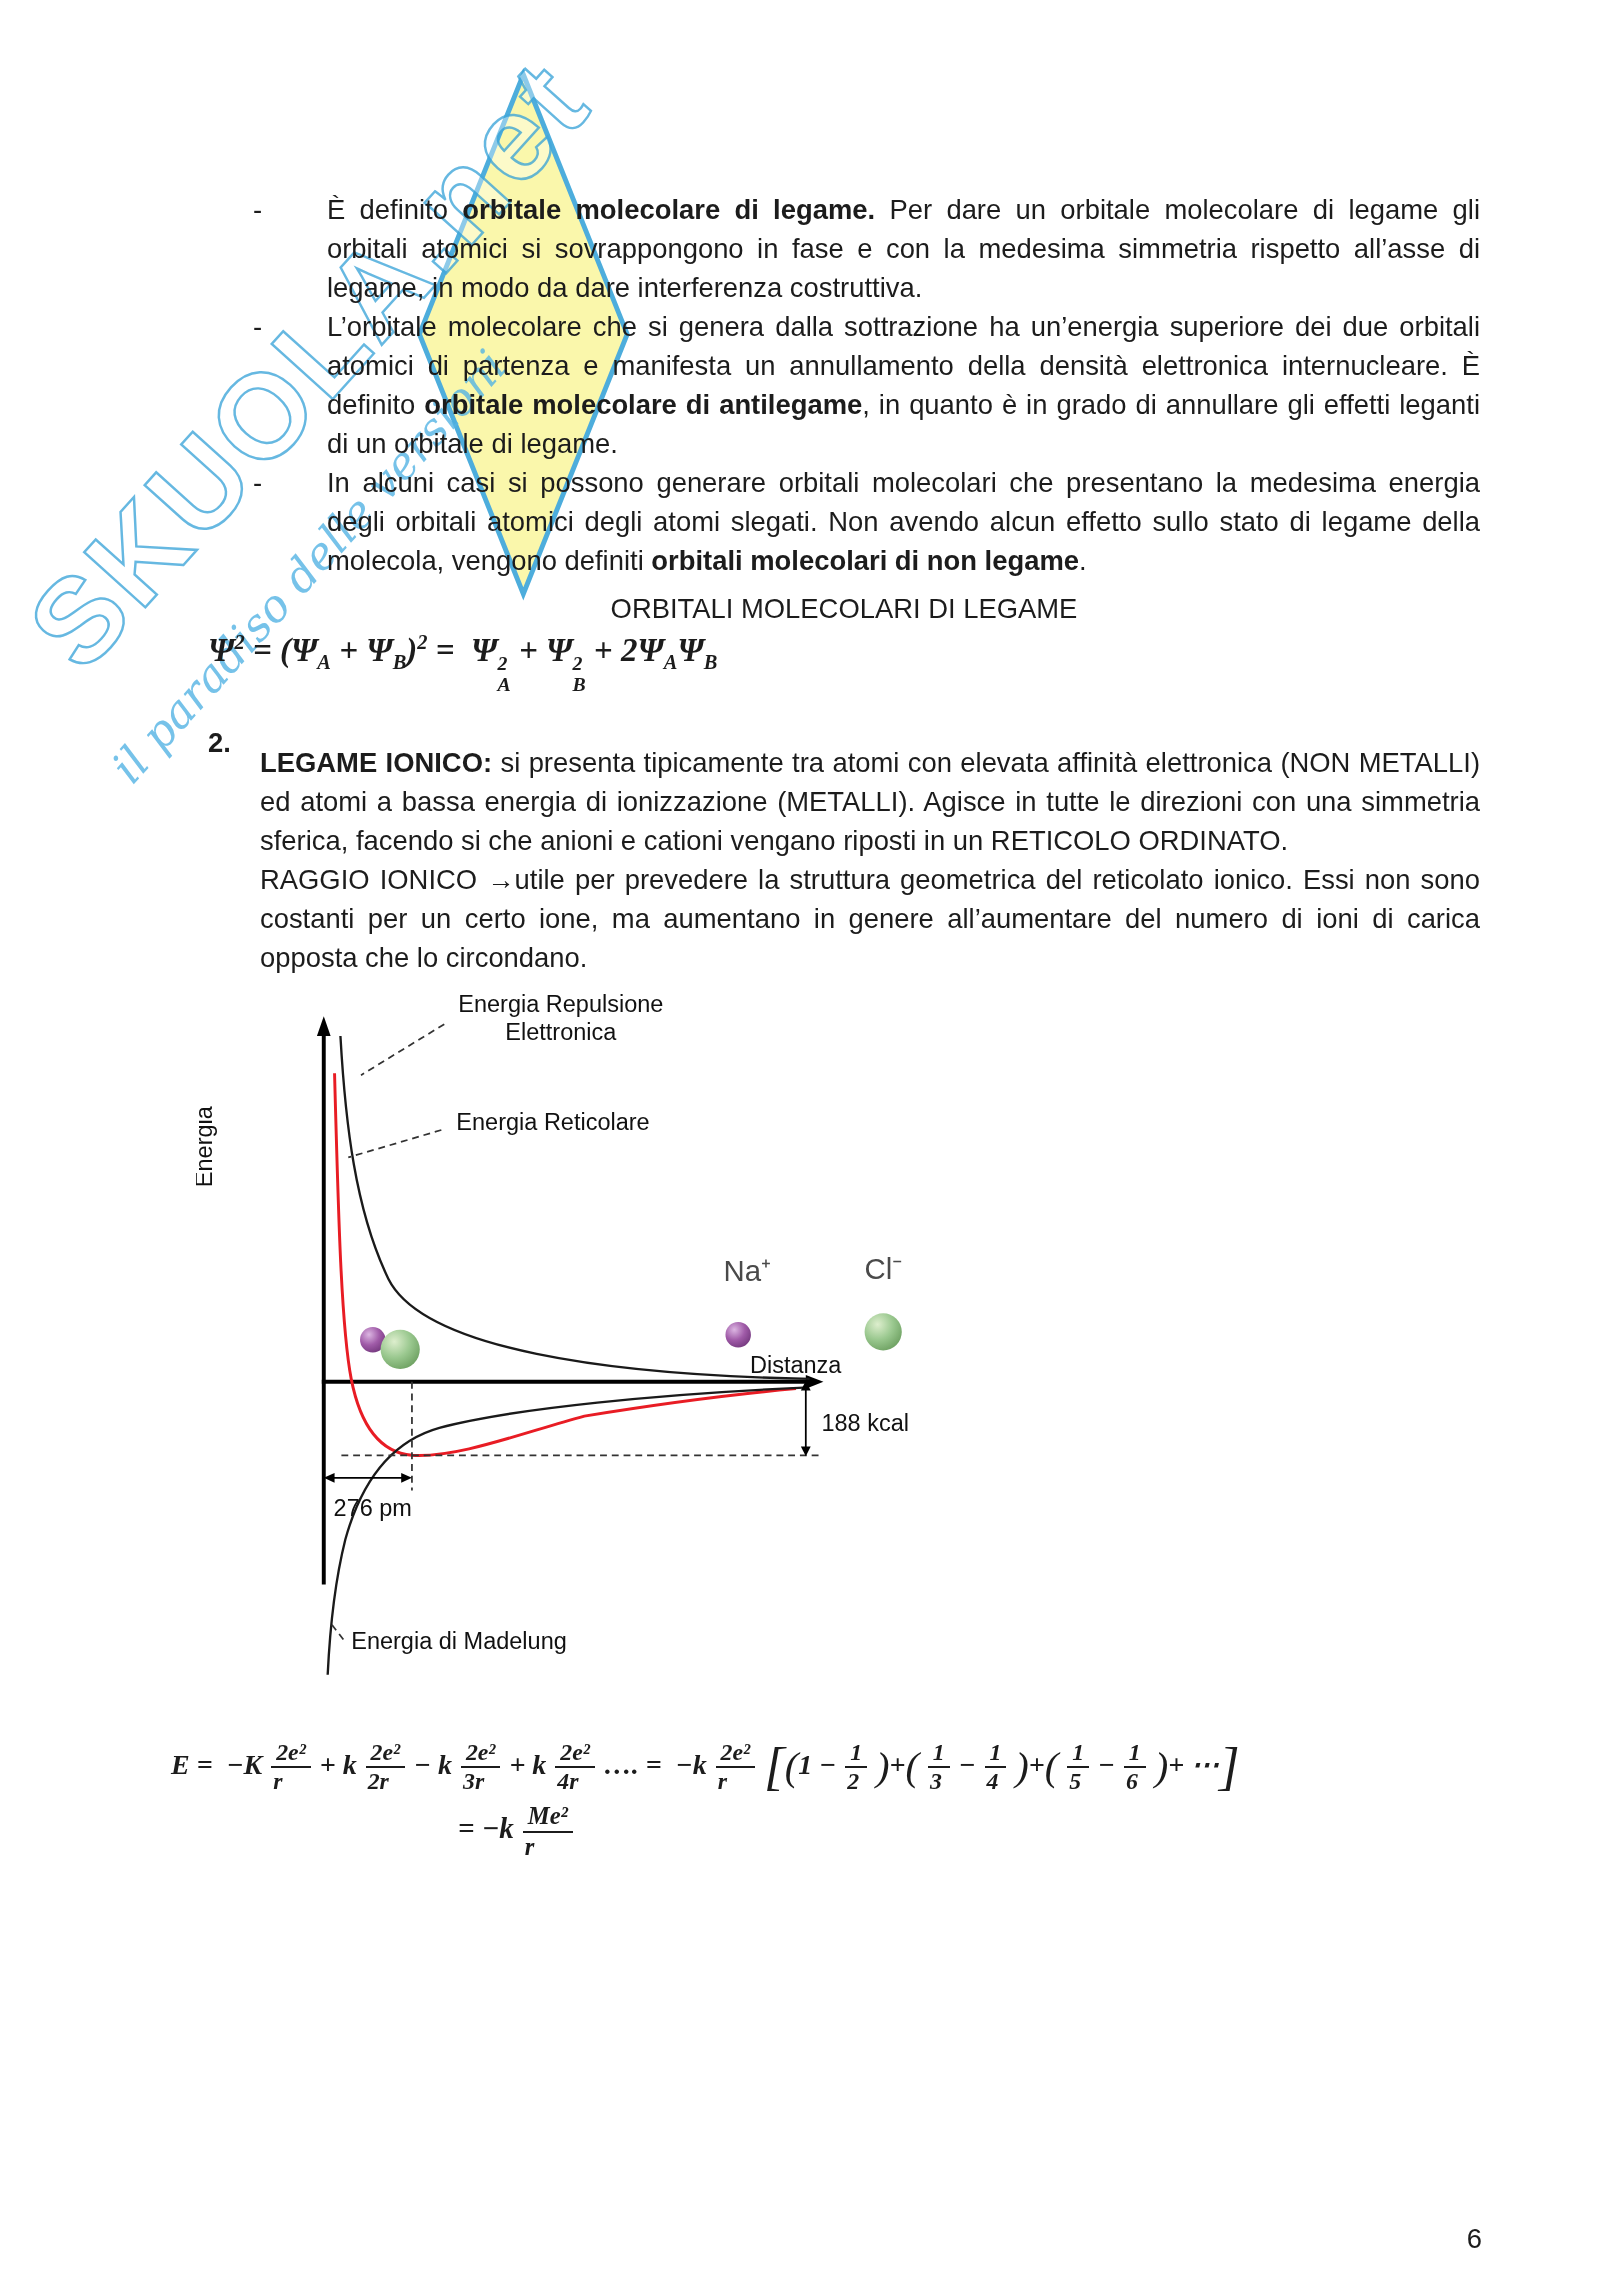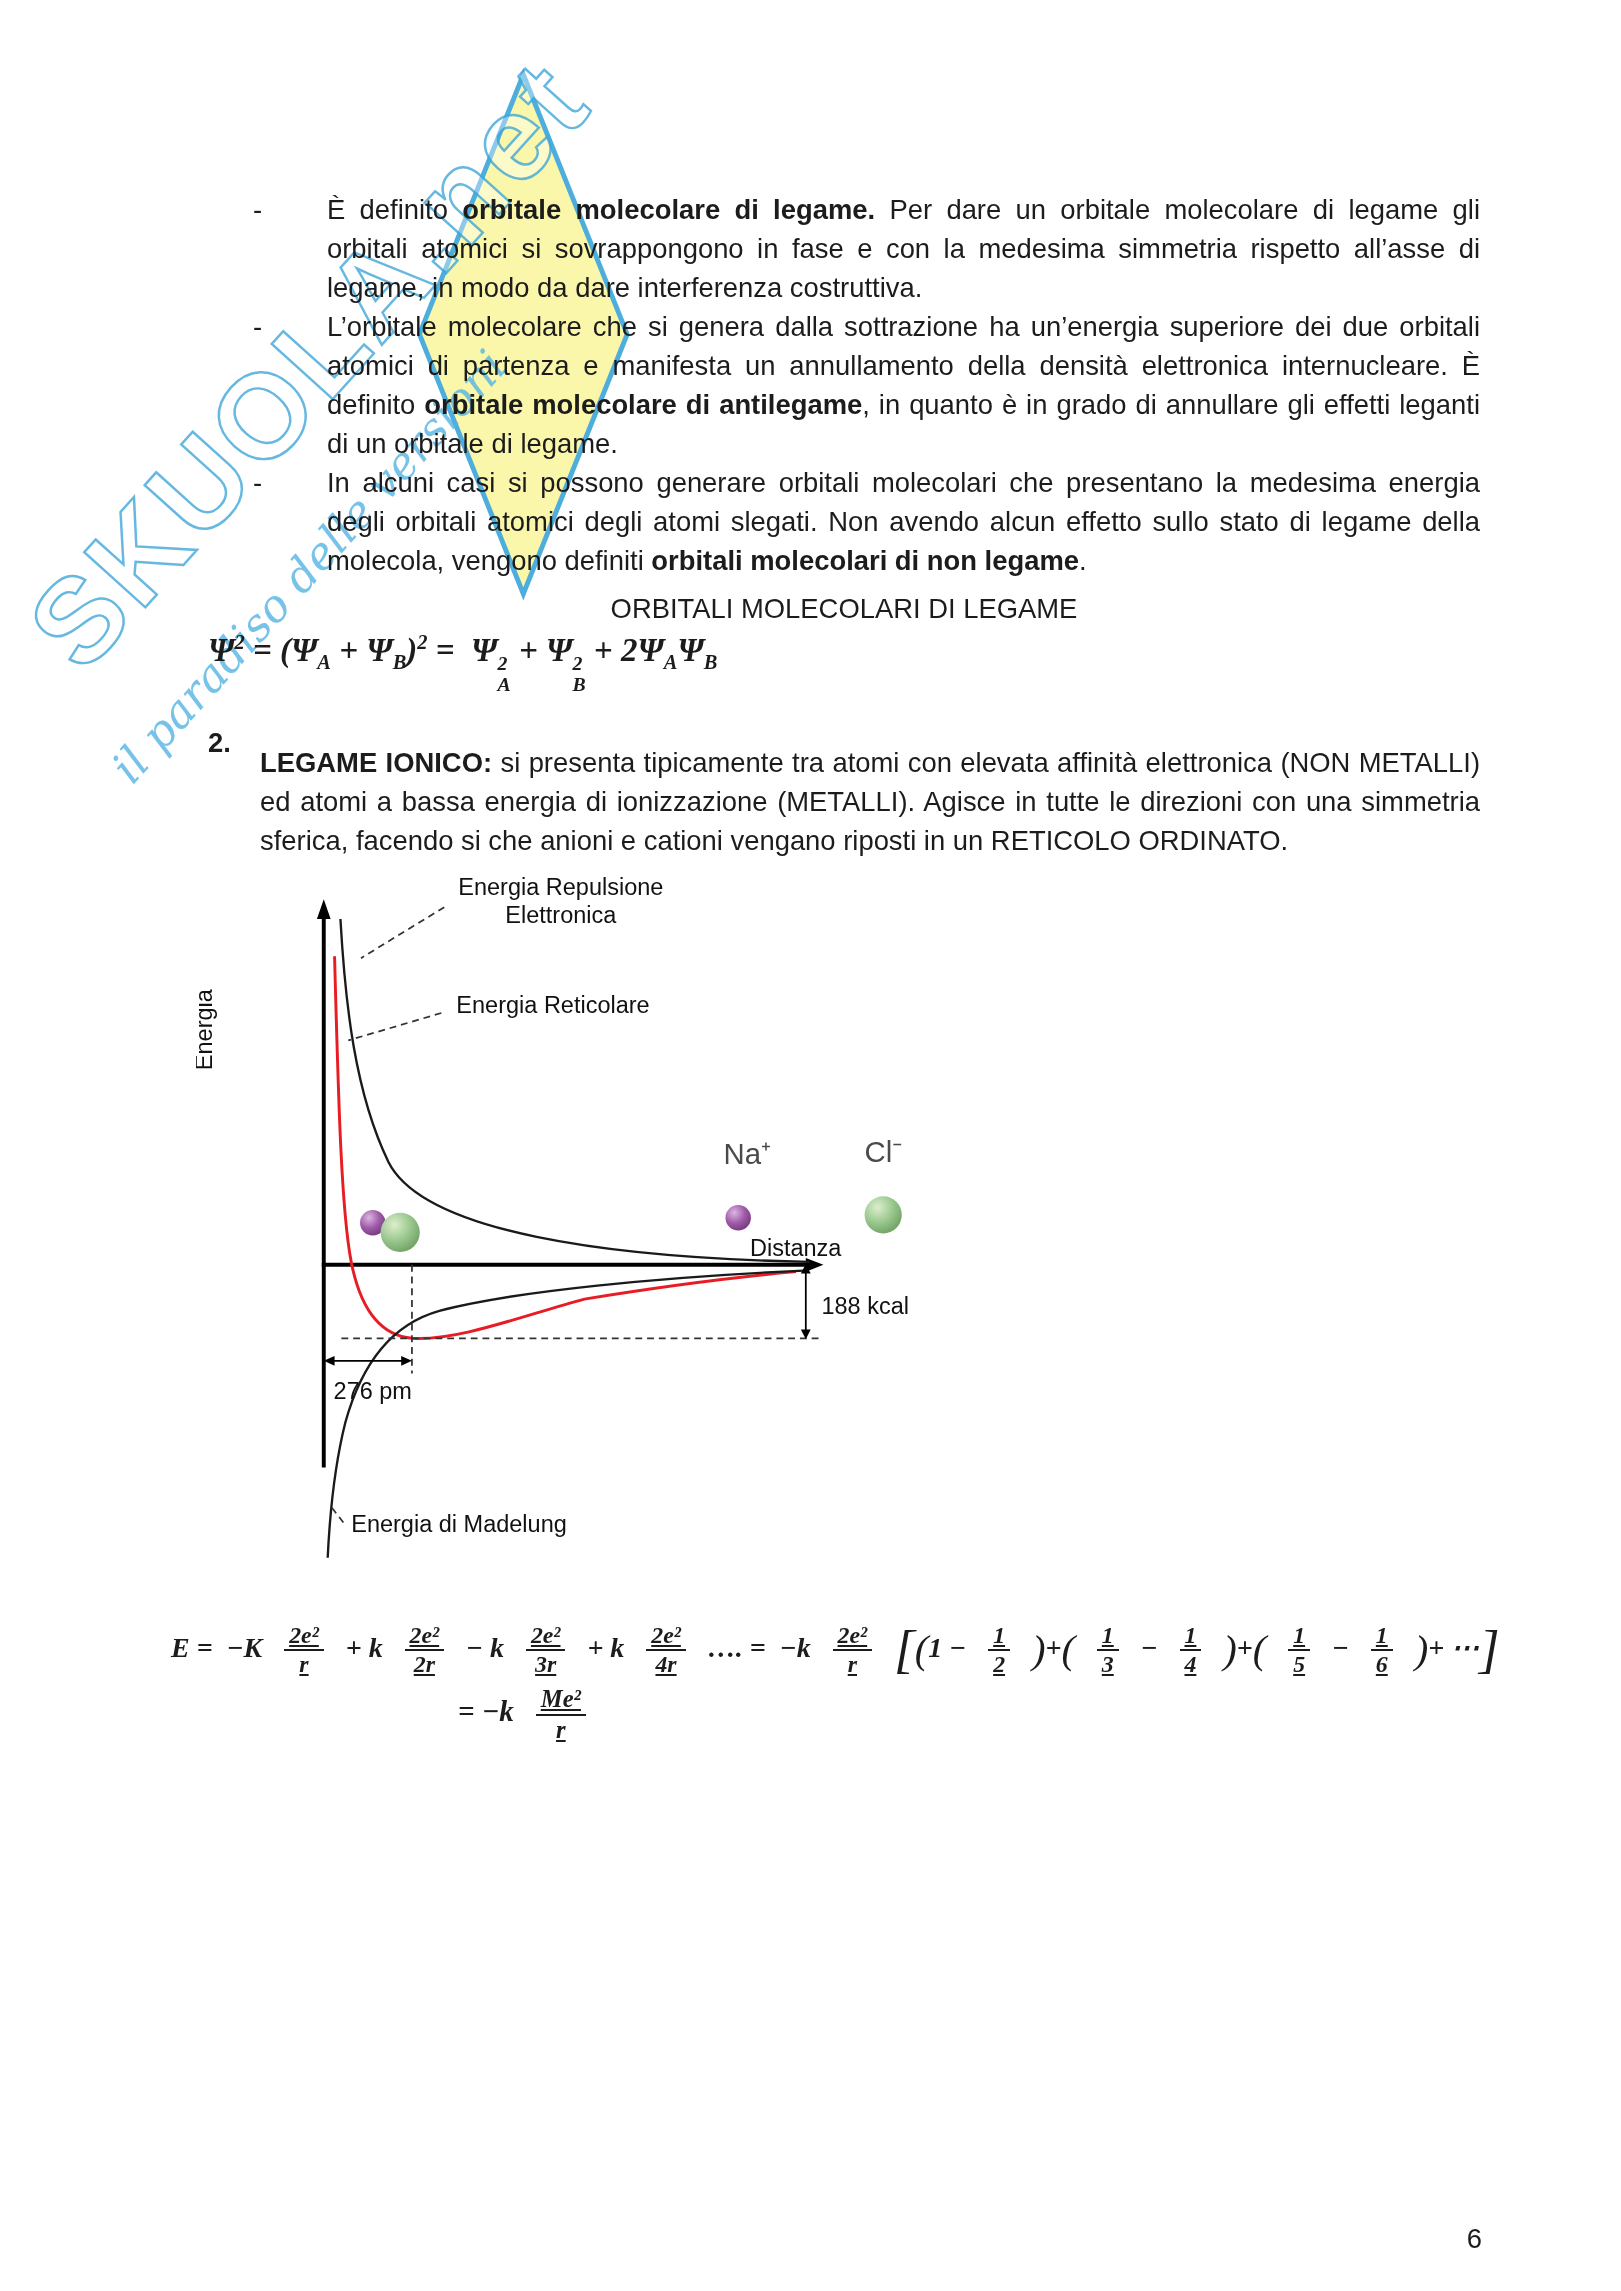--- a/index.html
+++ b/index.html
@@ -25,22 +25,22 @@
   .ntxt{flex:1;text-align:justify;margin-top:20px;}
   .para.indent{margin-left:52px;text-align:justify;}
   .para.closing{margin-left:52px;text-align:justify;margin-top:13.7px;}
   .pagenum{position:absolute;right:139px;bottom:37px;font-size:27.4px;z-index:2;}
 
   
   .formula{font-family:"Liberation Serif","DejaVu Serif",serif;font-style:italic;font-weight:700;
            line-height:1.25;}
   .formula .ft{white-space:pre;}
   .formula sub,.formula sup{font-size:0.62em;}
-  .frac{display:inline-flex;flex-direction:column;align-items:center;vertical-align:middle;
-        margin:0 22px;line-height:1.15;font-size:0.85em;text-decoration:underline;}
+  .frac{display:inline-flex;flex-direction:column;align-items:flex-start;vertical-align:middle;
+        margin:0 9px;line-height:1.15;font-size:0.85em;}
   .frac .fnum{border-bottom:2px solid #1c1c1c;padding:0 4.9px;}
   .frac .fden{padding:0 2px;}
   .fbig{font-size:1.45em;font-weight:400;vertical-align:middle;}
   .fbigb{font-size:1.9em;font-weight:400;vertical-align:middle;}
   .fss{display:inline-flex;flex-direction:column;align-items:flex-start;font-size:0.6em;
        line-height:1.05;vertical-align:-0.45em;}
   .f-psi{margin-top:21.6px;text-align:center;font-size:33px;}
   .f-psi2{margin-top:2px;text-align:left;font-size:33px;}
   .f-energy1{margin-top:13.7px;margin-left:-37px;white-space:nowrap;font-size:28px;}
   .f-energy2{margin-left:250px;margin-top:2px;font-size:29px;}
@@ -95,20 +95,21 @@
           <span>A</span>
         </span><span class="ft"> + Ψ</span><span class="fss">
           <span>2</span>
           <span>B</span>
         </span><span class="ft"> + 2Ψ</span><sub>A</sub><span class="ft">Ψ</span><sub>B</sub></div>
 
     <div class="numitem">
       <span class="num">2.</span>
       <div class="ntxt"><span class="b">LEGAME IONICO:</span><span> si presenta tipicamente tra atomi con elevata affinità elettronica (NON METALLI) ed atomi a bassa energia di ionizzazione (METALLI). Agisce in tutte le direzioni con una simmetria sferica, facendo si che anioni e cationi vengano riposti in un RETICOLO ORDINATO.</span></div>
     </div>
+    <div class="para indent"><span>RAGGIO IONICO →utile per prevedere la struttura geometrica del reticolato ionico. Essi non sono costanti per un certo ione, ma aumentano in genere all’aumentare del numero di ioni di carica opposta che lo circondano.</span></div>
 
     <div class="figure">
       <svg class="diagram" width="765" height="725" viewBox="0 0 780 740" style="font-size:28px">
         <defs>
           <radialGradient id="gpurple" cx="35%" cy="30%" r="75%">
             <stop offset="0%" stop-color="#dcb6e2"></stop>
             <stop offset="55%" stop-color="#a05ba8"></stop>
             <stop offset="100%" stop-color="#763a80"></stop>
           </radialGradient>
           <radialGradient id="ggreen" cx="35%" cy="30%" r="75%">

